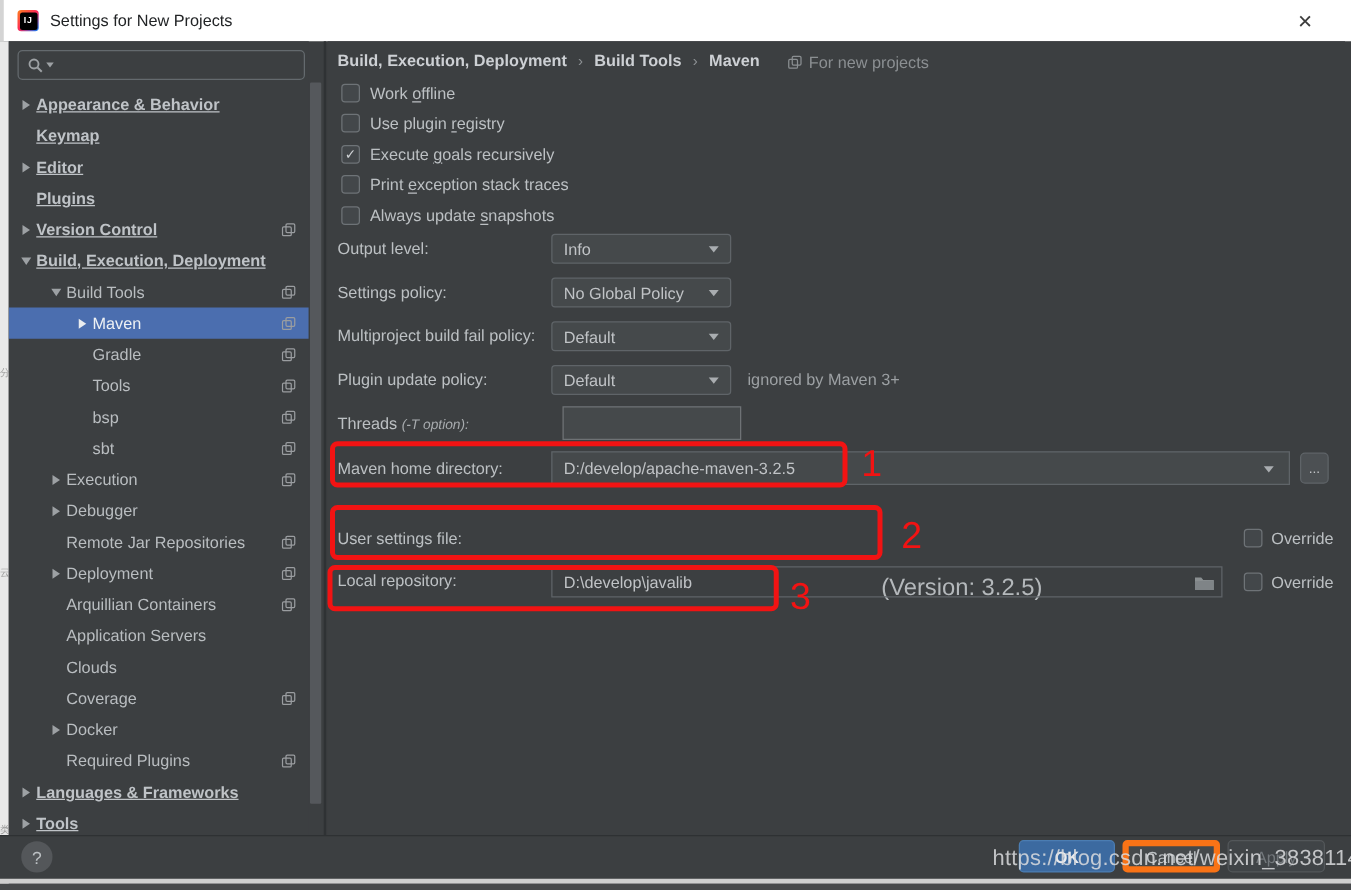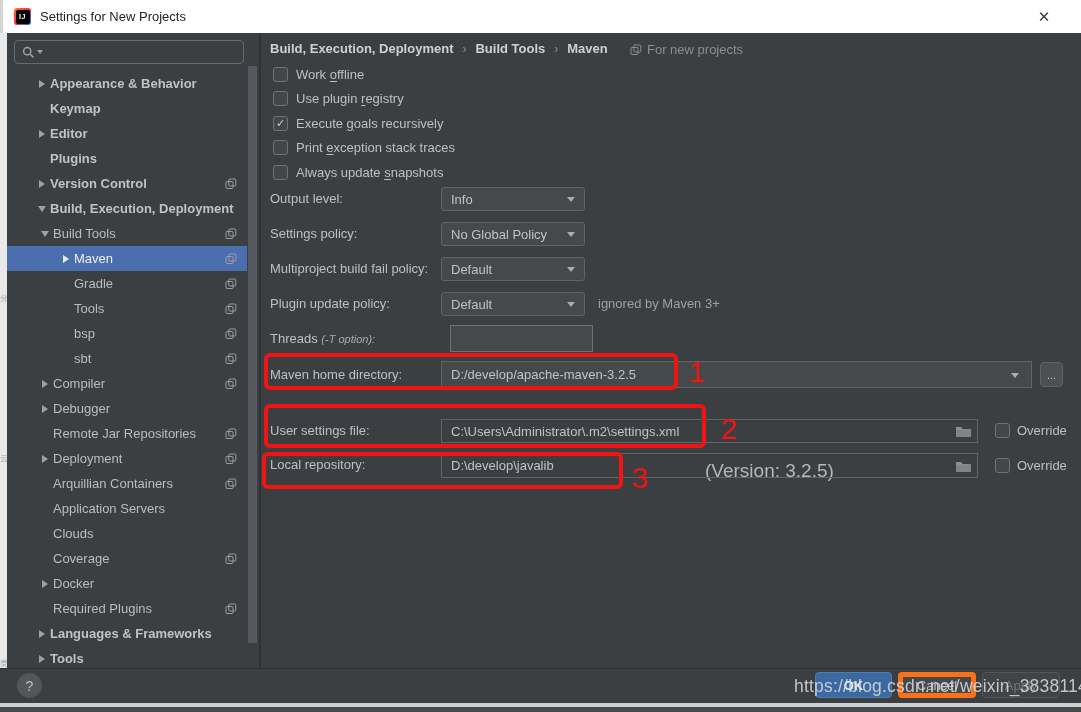--- a/index.html
+++ b/index.html
@@ -25,21 +25,21 @@
   .mini-down { width:0; height:0; border-left:3.5px solid transparent; border-right:3.5px solid transparent; border-top:4px solid #9da1a4; }
   .tree { position:absolute; left:0; top:38px; width:240px; height:600px; }
   .tree-row { display:flex; align-items:center; height:25px; width:240px; color:#b9bdc0; font-size:13px; cursor:pointer; }
   .tree-row.bold { font-weight:bold; color:#bfc3c7; }
   .tree-row.selected { background:#4b6eaf; color:#eef1f4; }
   .tw { width:17px; display:flex; justify-content:center; flex:0 0 17px; }
   .arr { width:0; height:0; }
   .arr.right { border-top:4.5px solid transparent; border-bottom:4.5px solid transparent; border-left:6px solid #9da1a4; }
   .arr.down { border-left:4.5px solid transparent; border-right:4.5px solid transparent; border-top:6px solid #9da1a4; }
   .tree-row.selected .arr.right { border-left-color:#e9ecef; }
-  .lvl0 { padding-left:26px; }
+  .lvl0 { padding-left:5px;text-decoration:underline; }
   .lvl1 { padding-left:29px; }
   .lvl2 { padding-left:50px; }
   .badge { margin-left:auto; margin-right:10px; display:flex; align-items:center; }
 
   .v-scrollbar { position:absolute; left:248px; top:66px; width:9px; height:577px; background:#55585c; border-radius:1px; }
   .v-divider { position:absolute; left:259px; top:33px; width:2px; height:635px; background:#2f3234; }
 
   
   .main { position:absolute; left:262px; top:33px; width:814px; height:635px; background:#3c3f41; }
   .breadcrumb { position:absolute; left:8px; top:8px; display:flex; align-items:center; gap:9px; font-size:13px; font-weight:bold; color:#cdd0d4; }
@@ -216,21 +216,21 @@
             <svg width="12" height="12" viewBox="0 0 12 12">
               <rect x="1" y="3.5" width="7" height="7" rx="1" fill="none" stroke="#9a9da0"></rect>
               <rect x="3.8" y="1" width="7" height="7" rx="1" fill="none" stroke="#9a9da0"></rect>
             </svg>
           </span>
         </div>
         <div class="tree-row lvl1">
           <span class="tw">
             <span class="arr right"></span>
           </span>
-          <span class="tlabel">Compiler</span>
+          <span class="tlabel">Execution</span>
           <span class="badge">
             <svg width="12" height="12" viewBox="0 0 12 12">
               <rect x="1" y="3.5" width="7" height="7" rx="1" fill="none" stroke="#9a9da0"></rect>
               <rect x="3.8" y="1" width="7" height="7" rx="1" fill="none" stroke="#9a9da0"></rect>
             </svg>
           </span>
         </div>
         <div class="tree-row lvl1">
           <span class="tw">
             <span class="arr right"></span>
@@ -404,29 +404,20 @@
       <div class="text-field lighter" style="left:179px; top:0; width:591px; height:27px;">
         <span class="tf-val">D:/develop/apache-maven-3.2.5</span>
         <span class="carr" style="position:absolute; right:3px; top:11px;"></span>
       </div>
       <div class="browse-btn" style="left:778px; top:1px;">...</div>
     </div>
     <span class="version-note" style="left:443px; top:427px;">(Version: 3.2.5)</span>
 
     <div style="position:absolute; left:0; top:386px; width:814px; height:24px;">
       <span class="form-label">User settings file:</span>
-      <div class="text-field" style="left:179px; top:0; width:537px; height:24px;">
-        <span class="tf-val">C:\Users\Administrator\.m2\settings.xml</span>
-        <span class="folder-btn">
-          <svg width="17" height="13" viewBox="0 0 17 13">
-              <path d="M1 2.5 h5 l1.6 2 H16 v8 H1 z" fill="#989da0" opacity="0.85"></path>
-              <path d="M1 5.5 L16 4.8 V12.5 H1 z" fill="#7f8487"></path>
-            </svg>
-        </span>
-      </div>
       <div class="ov-wrap" style="left:733px; top:4px;">
         <span class="cbox"></span>
         <span class="cb-label" style="margin-left:0;">Override</span>
       </div>
     </div>
 
     <div style="position:absolute; left:0; top:420px; width:814px; height:25px;">
       <span class="form-label">Local repository:</span>
       <div class="text-field" style="left:179px; top:0; width:537px; height:25px;">
         <span class="tf-val">D:\develop\javalib</span>

